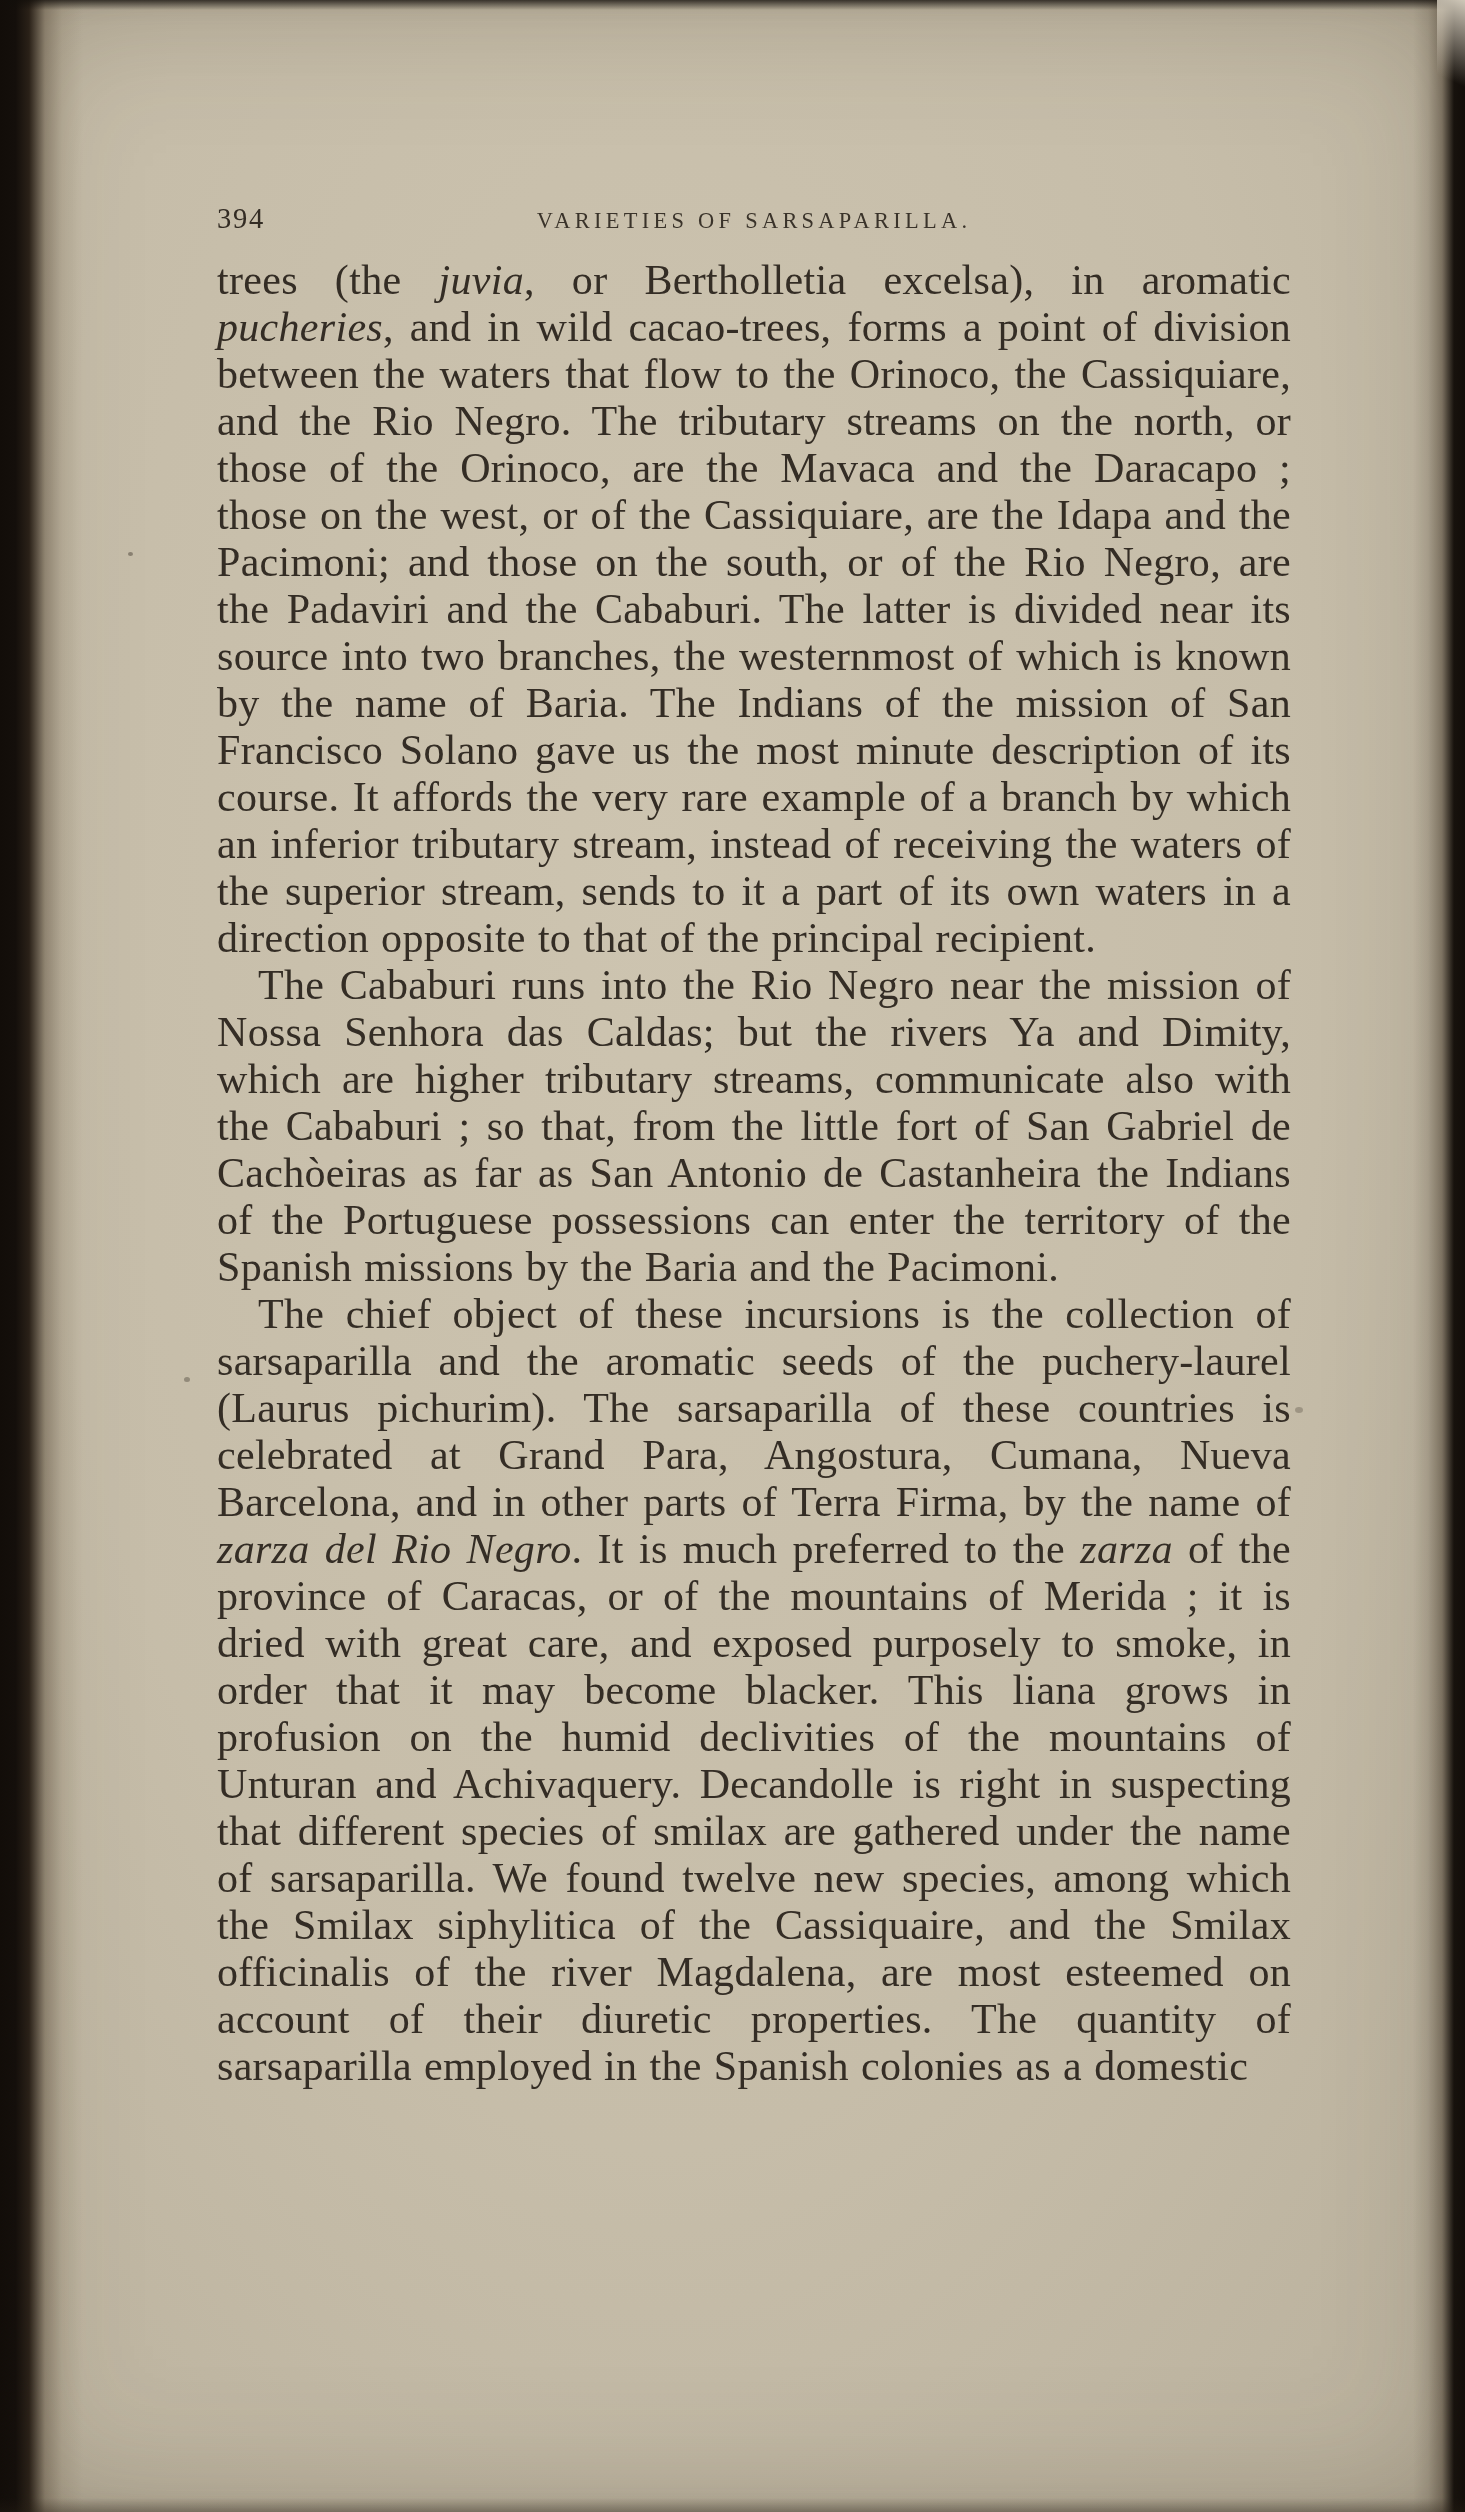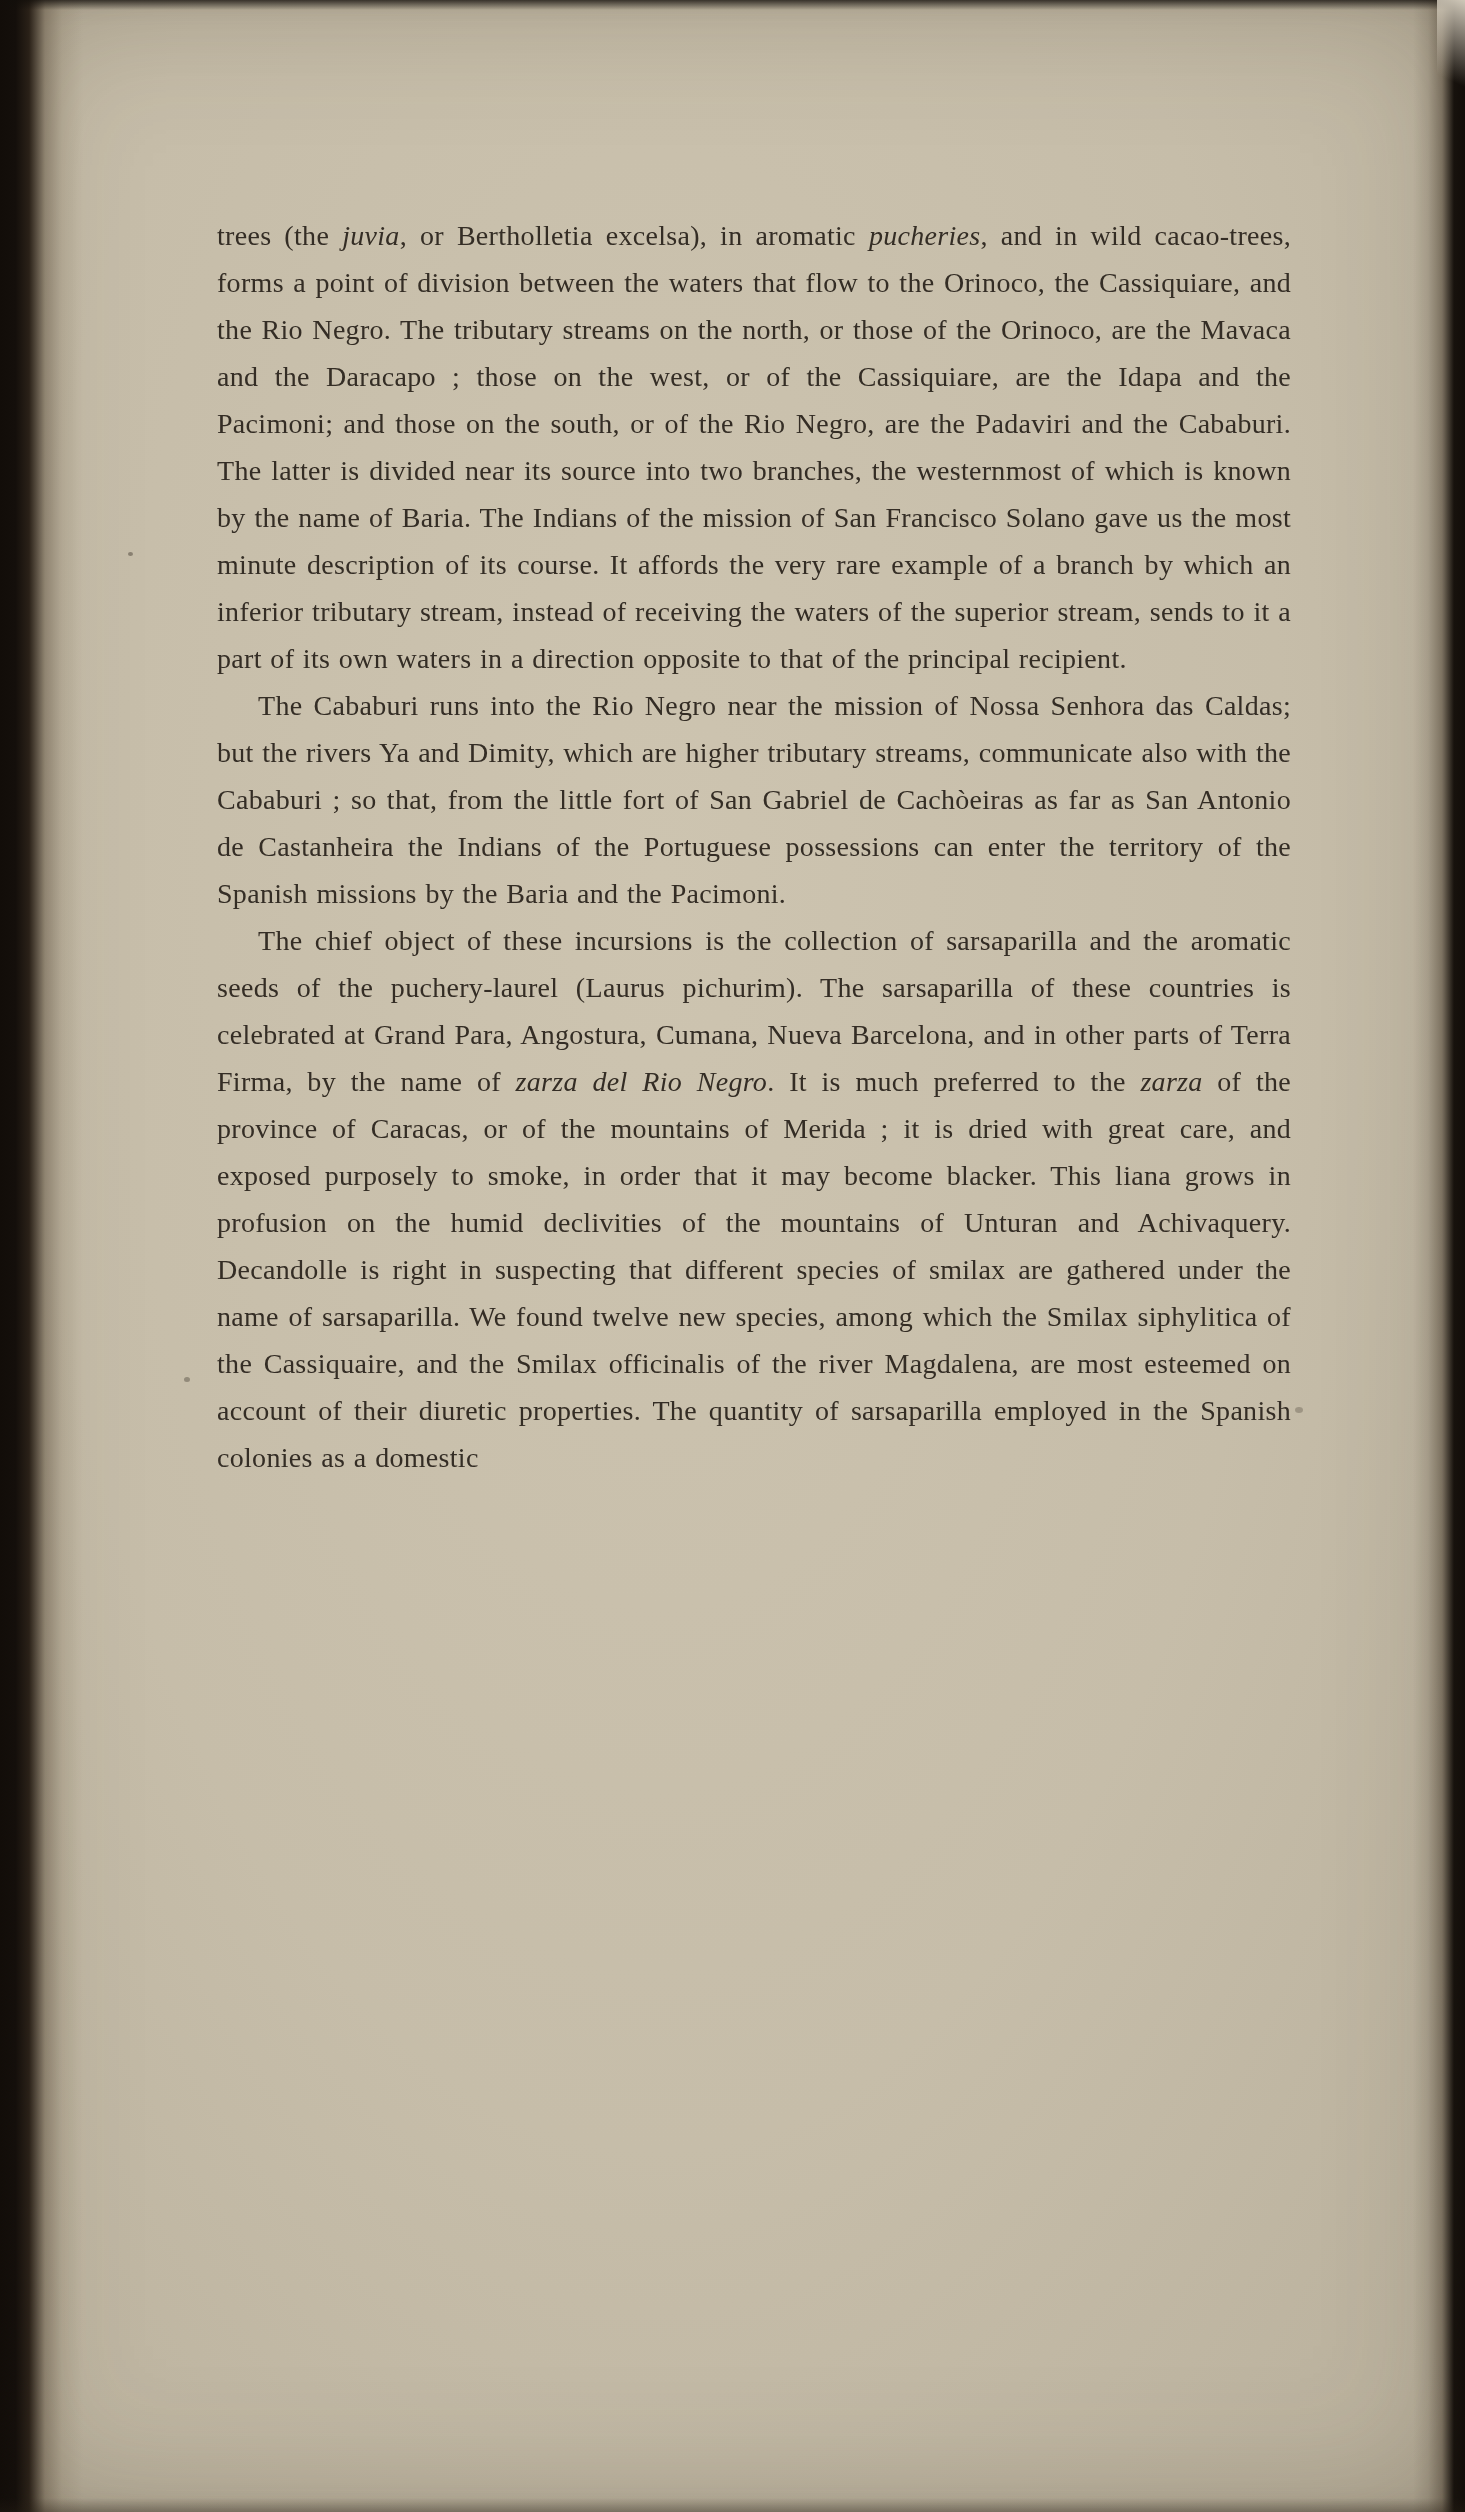--- a/index.html
+++ b/index.html
@@ -85,22 +85,22 @@
     position: absolute;
     left: 0; right: 0; top: 5.2px;
     text-align: center;
     font-size: 22.4px;
     letter-spacing: 4.3px;
     color: #3a332a;
     white-space: nowrap;
   }
 
   .text-block {
-    margin-top: 9px;
-    font-size: 28px;
+    margin-top: 16px;
+    font-size: 42px;
     line-height: 47px;
     text-align: justify;
     letter-spacing: 0.3px;
     word-spacing: 1.3px;
   }
   .text-block p {
     margin: 0;
     text-indent: 41px;
   }
   .text-block p.no-indent {
@@ -117,20 +117,24 @@
   <div class="edge edge-top"></div>
   <div class="edge edge-bottom"></div>
   <div class="corner-sliver"></div>
 
   <div class="speck speck-1"></div>
   <div class="speck speck-2"></div>
   <div class="speck speck-3"></div>
 
   <div class="page-inner">
 
+    <div class="running-head">
+      <span class="page-number">394</span>
+      <span class="running-title">VARIETIES OF SARSAPARILLA.</span>
+    </div>
 
     <div class="text-block">
       <p class="no-indent">trees (the <i>juvia</i>, or Bertholletia excelsa), in aromatic <i>pucheries</i>, and in wild cacao-trees, forms a point of division between the waters that flow to the Orinoco, the Cassiquiare, and the Rio Negro. The tributary streams on the north, or those of the Orinoco, are the Mavaca and the Daracapo ; those on the west, or of the Cassiquiare, are the Idapa and the Pacimoni; and those on the south, or of the Rio Negro, are the Padaviri and the Cababuri. The latter is divided near its source into two branches, the westernmost of which is known by the name of Baria. The Indians of the mission of San Francisco Solano gave us the most minute description of its course. It affords the very rare example of a branch by which an inferior tributary stream, instead of receiving the waters of the superior stream, sends to it a part of its own waters in a direction opposite to that of the principal recipient.</p>
       <p>The Cababuri runs into the Rio Negro near the mission of Nossa Senhora das Caldas; but the rivers Ya and Dimity, which are higher tributary streams, communicate also with the Cababuri ; so that, from the little fort of San Gabriel de Cachòeiras as far as San Antonio de Castanheira the Indians of the Portuguese possessions can enter the territory of the Spanish missions by the Baria and the Pacimoni.</p>
       <p>The chief object of these incursions is the collection of sarsaparilla and the aromatic seeds of the puchery-laurel (Laurus pichurim). The sarsaparilla of these countries is celebrated at Grand Para, Angostura, Cumana, Nueva Barcelona, and in other parts of Terra Firma, by the name of <i>zarza del Rio Negro</i>. It is much preferred to the <i>zarza</i> of the province of Caracas, or of the mountains of Merida ; it is dried with great care, and exposed purposely to smoke, in order that it may become blacker. This liana grows in profusion on the humid declivities of the mountains of Unturan and Achivaquery. Decandolle is right in suspecting that different species of smilax are gathered under the name of sarsaparilla. We found twelve new species, among which the Smilax siphylitica of the Cassiquaire, and the Smilax officinalis of the river Magdalena, are most esteemed on account of their diuretic properties. The quantity of sarsaparilla employed in the Spanish colonies as a domestic</p>
     </div>
 
   </div>
 </div>
 

